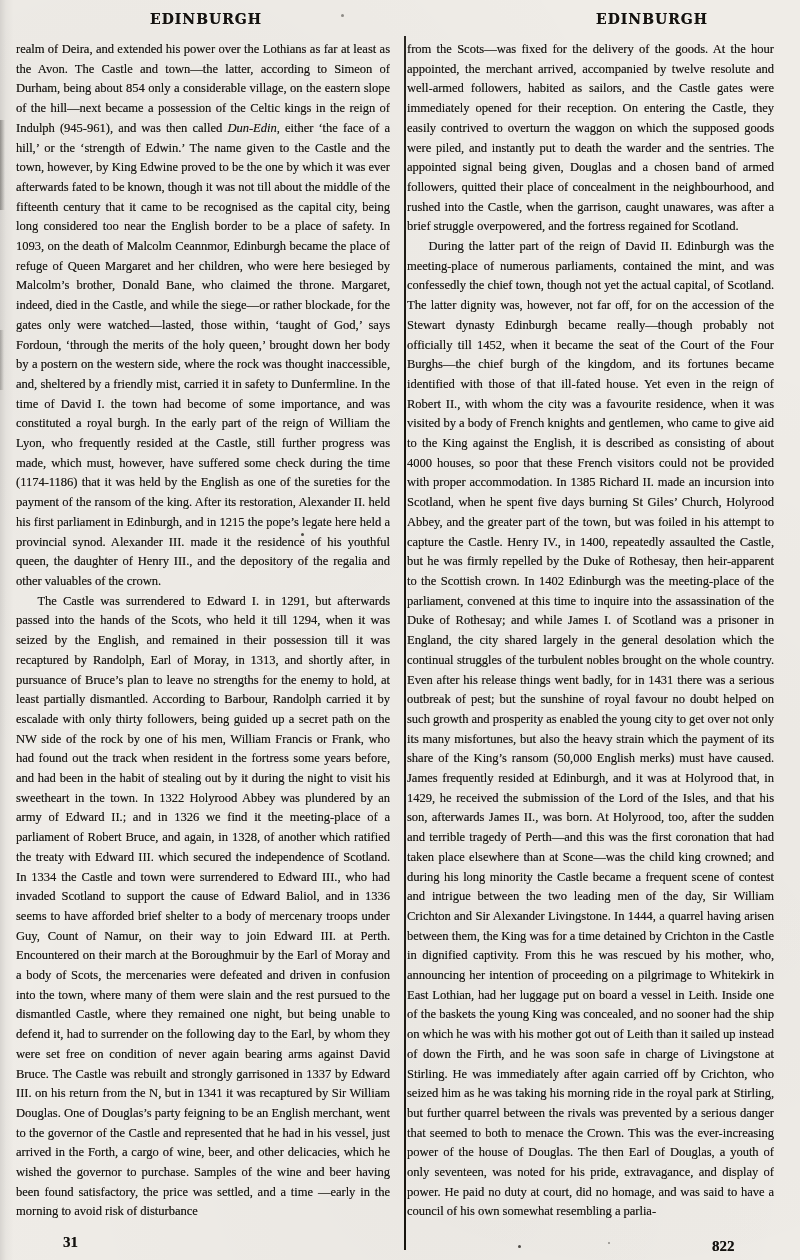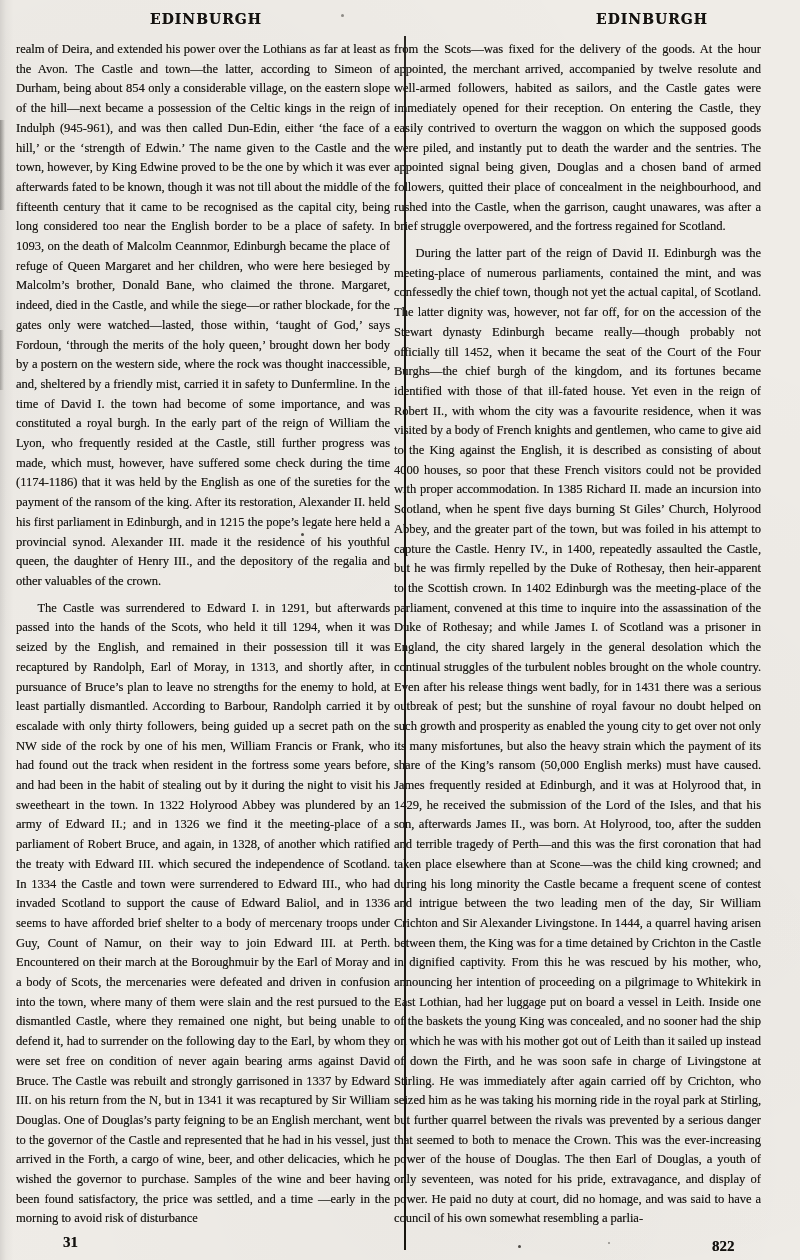--- a/index.html
+++ b/index.html
@@ -38,24 +38,24 @@
     height: 1196px;
     overflow: hidden;
     font-size: 12.6px;
     line-height: 19.7px;
     text-align: justify;
     color: #1a1814;
     text-shadow: 0 0 0.3px rgba(20,18,15,0.55);
     letter-spacing: -0.05px;
   }
   .column.left-col  { left: 16px;  width: 374px; }
-  .column.right-col { left: 394px; width: 367px; }
+  .column.right-col { left: 407px; width: 367px; }
   .column p.para { margin: 0; }
-  .column p.para.indent { text-indent: 1.7em; margin-top: 7px; }
-  .column .italic { }
+  .column p.para.indent { text-indent: 1.7em; }
+  .column .italic { font-style: italic; }
   .column-divider {
     position: absolute;
     left: 404px; top: 36px;
     width: 2px; height: 1214px;
     background: linear-gradient(180deg, #2a2722 0%, #17150f 30%, #211e19 70%, #17150f 100%);
   }
   .page-number {
     position: absolute;
     font-weight: bold;
     font-size: 15px;

